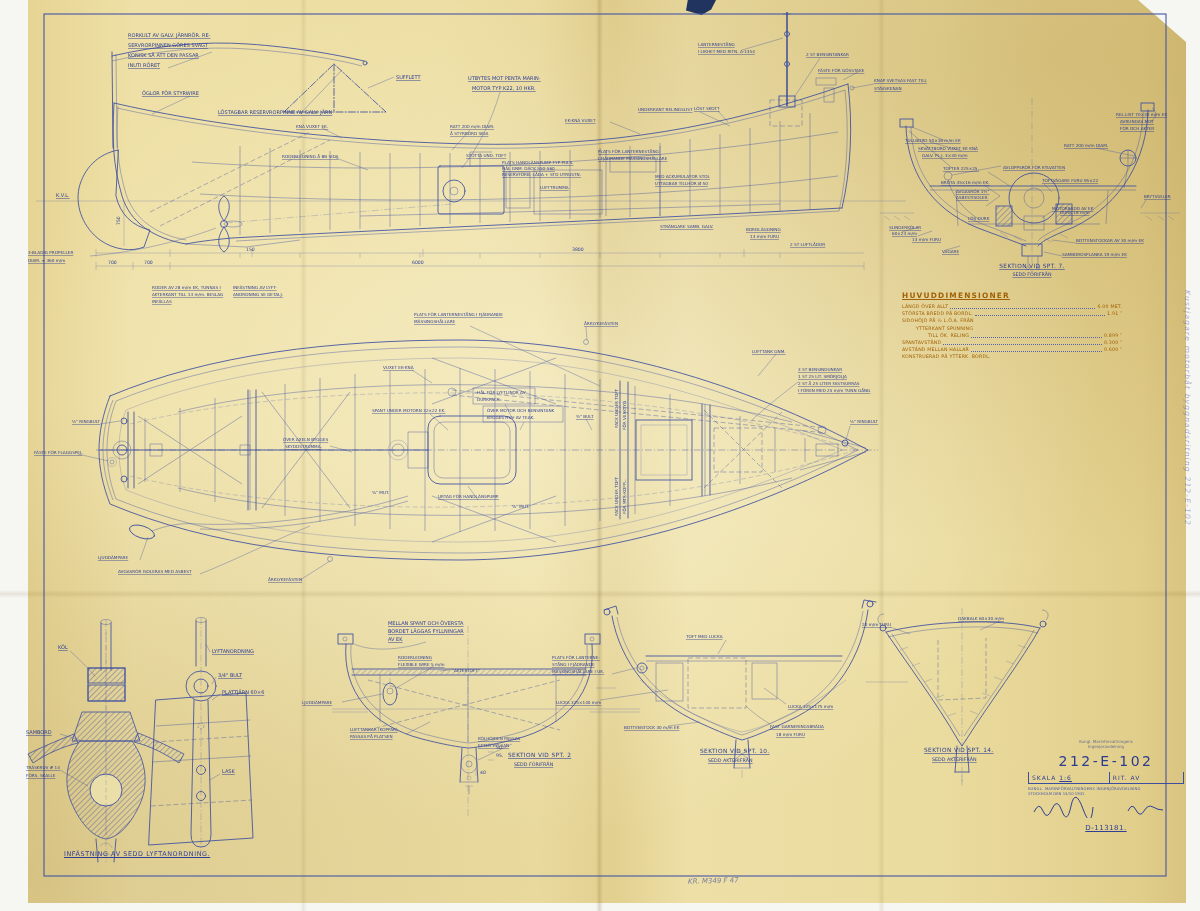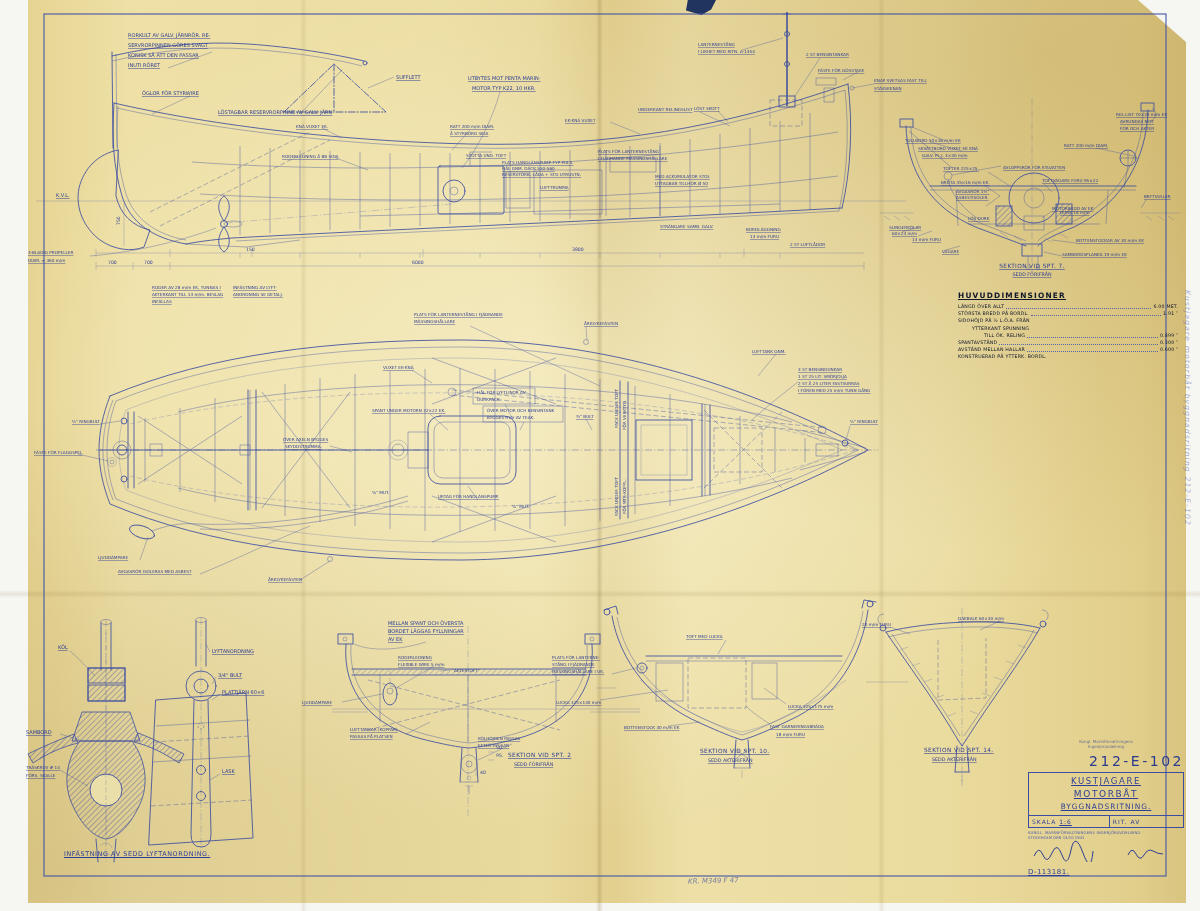--- a/index.html
+++ b/index.html
@@ -24,41 +24,41 @@
   .u{text-decoration:underline}
   .ctr{text-anchor:middle}
   .ln{fill:none;stroke:#3c4ea0;stroke-width:.85;stroke-linecap:round}
   .ln2{fill:none;stroke:#3c4ea0;stroke-width:.5;opacity:.8}
   .lnb{fill:none;stroke:#33439a;stroke-width:1.4}
   .fine{fill:none;stroke:#4c5cab;stroke-width:.4;opacity:.65}
   .dash{stroke-dasharray:5 2.5}
   .ddot{stroke-dasharray:7 2 1.2 2}
   .leader{fill:none;stroke:#3c4ea0;stroke-width:.42;opacity:.85}
   .hatch{fill:url(#h1);stroke:#3c4ea0;stroke-width:.8}
-  .hdim{position:absolute;left:958px;top:291px;width:220px;color:#0f172a}
+  .hdim{position:absolute;left:902px;top:291px;width:220px;color:#a16207}
   .hdim .t{font-size:7.4px;font-weight:bold;letter-spacing:1.2px;text-decoration:underline;margin-bottom:3px}
   .hrow{display:flex;font-size:4.7px;line-height:7.2px;align-items:flex-end;letter-spacing:.2px}
   .hrow .dots{flex:1;border-bottom:1px dotted #5363ae;margin:0 2px 1.5px}
   .sp{flex:1}
   .ind1{padding-left:14px}.ind2{padding-left:26px}
   .tblock{position:absolute;left:1028px;top:739px;width:156px;color:#2e3f95}
   .stamp{font-size:4px;text-align:center;color:#6a6f93;line-height:5px;margin-bottom:4px}
-  .dwgno{font-size:14px;letter-spacing:2.5px;text-align:right;margin-bottom:3px;color:#2a3b90}
+  .dwgno{font-size:14px;letter-spacing:2.5px;text-align:center;margin-bottom:3px;color:#2a3b90}
   .tbox{border:1.2px solid #3c4ea0;padding:3px 4px 4px;text-align:center}
   .tbox>div{text-decoration:underline}
   .t1{font-size:8.5px;letter-spacing:1.6px}
   .t2{font-size:9px;letter-spacing:1.6px;margin-top:3px}
   .t3{font-size:7.4px;letter-spacing:1px;margin-top:3px}
   .srow{display:flex;border:1px solid #3c4ea0;border-top:none;font-size:6px;align-items:center}
   .scell{flex:1.1;padding:2px 3px;border-right:1px solid #3c4ea0;letter-spacing:1px}
   .scell2{flex:1;padding:2px 3px;letter-spacing:1px}
   .sval{text-decoration:underline}
   .org{font-size:3.8px;margin-top:2px;color:#4c5cab;letter-spacing:.2px}
   .org2{font-size:3.8px;color:#4c5cab}
-  .fileno{font-size:7px;text-align:left;margin-top:2px;text-decoration:underline;letter-spacing:.5px}
+  .fileno{font-size:7px;text-align:center;margin-top:2px;text-decoration:underline;letter-spacing:.5px}
   .capbl{position:absolute;left:64px;top:850px;font-size:6.4px;letter-spacing:.6px;color:#2e3f95;text-decoration:underline}
   .pencil{position:absolute;left:688px;top:877px;font-size:7px;color:#7b80a2;font-style:italic;transform:rotate(-1.5deg)}
   .mnote{position:absolute;left:1192px;top:290px;font-size:7.5px;color:#5a67b0;opacity:.5;font-style:italic;letter-spacing:1.2px;transform:rotate(90deg);transform-origin:0 0;white-space:nowrap}
 </style>
 </head>
 <body>
 
 <div class="page">
   <div class="paper"></div>
   <div class="crease" style="left:596px"></div>
@@ -495,25 +495,20 @@
         <span class="sp"></span>
       </div>
   </div>
 
   <div class="tblock">
     <div class="stamp">
       <div>Kungl. Marinförvaltningens</div>
       <div>Ingenjöravdelning</div>
     </div>
     <div class="dwgno">212-E-102</div>
-    <div class="tbox">
-      <div class="t1">KUSTJAGARE</div>
-      <div class="t2">MOTORBÅT</div>
-      <div class="t3">BYGGNADSRITNING.</div>
-    </div>
     <div class="srow">
       <span class="scell"><span>SKALA</span> <span class="sval">1:6</span></span>
       <span class="scell2">RIT. AV</span>
     </div>
     <div class="org">KUNGL. MARINFÖRVALTNINGENS INGENJÖRAVDELNING</div>
     <div class="org2">STOCKHOLM DEN 13/10 1941</div>
     <svg width="154" height="22">
       <path d="M6,16 q5,-11 9,-1 t9,-2 t10,2 t9,-5 t12,3 t10,-2" stroke="#2e3f95" fill="none" stroke-width="1"></path>
       <path d="M100,15 q4,-9 8,-1 t8,1 t9,-4 t10,3" stroke="#2e3f95" fill="none" stroke-width="1"></path>
     </svg>

